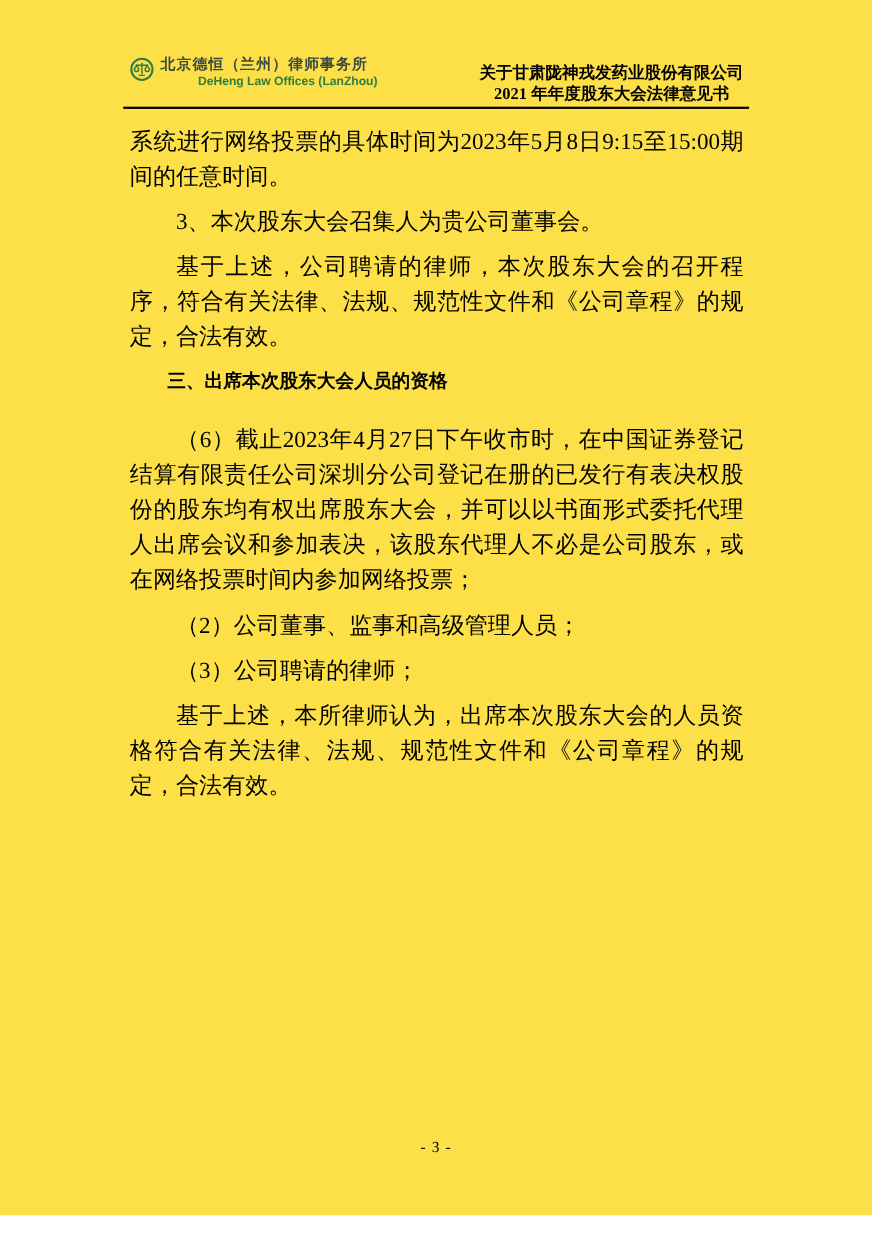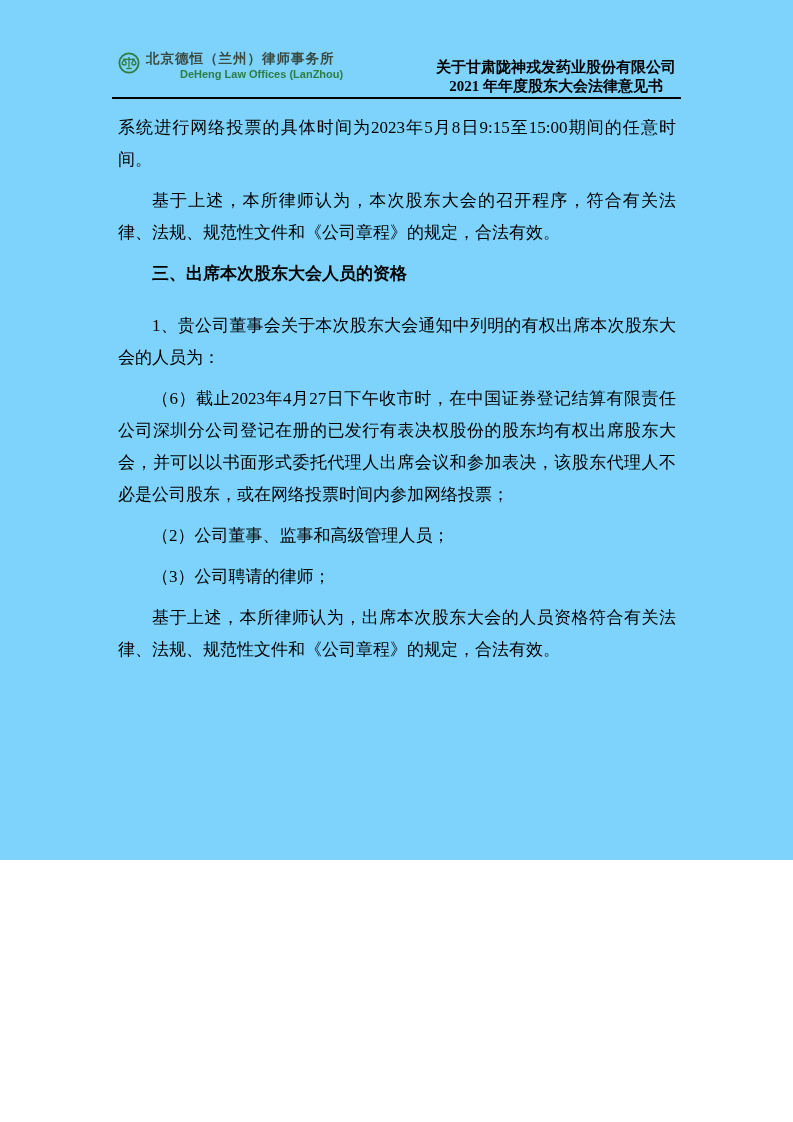--- a/index.html
+++ b/index.html
@@ -3,22 +3,22 @@
 <meta charset="utf-8">
 <style>
   html, body {
     margin: 0;
     padding: 0;
     background: #ffffff;
   }
   .page {
     position: relative;
     width: 793px;
-    height: 860px;
-    background: #7dd3fc;
+    height: 1105px;
+    background: #fde047;
     color: #000000;
     font-family: "Liberation Serif", "DejaVu Serif", serif;
     overflow: hidden;
   }
   
   .header {
     position: absolute;
     left: 118px;
     right: 117px;
     top: 50px;
@@ -73,21 +73,21 @@
   }
   
   .content {
     position: absolute;
     left: 118px;
     right: 117px;
     top: 112px;
   }
   .para {
     margin: 0 0 9px 0;
-    font-size: 17px;
+    font-size: 21px;
     line-height: 32px;
     text-align: justify;
     text-justify: inter-ideograph;
     text-indent: 2em;
     word-break: break-all;
   }
   .para.continuation {
     text-indent: 0;
   }
   .para.heading {
@@ -135,23 +135,23 @@
     <div class="doc-title">
       <div>关于甘肃陇神戎发药业股份有限公司</div>
       <div>2021 年年度股东大会法律意见书</div>
     </div>
   </div>
 
   <div class="header-rule"></div>
 
   <div class="content">
       <p class="para continuation">系统进行网络投票的具体时间为2023年5月8日9:15至15:00期间的任意时间。</p>
-      <p class="para para">基于上述，本所律师认为，本次股东大会的召开程序，符合有关法律、法规、规范性文件和《公司章程》的规定，合法有效。</p>
+      <p class="para para">3、本次股东大会召集人为贵公司董事会。</p>
+      <p class="para para">基于上述，公司聘请的律师，本次股东大会的召开程序，符合有关法律、法规、规范性文件和《公司章程》的规定，合法有效。</p>
       <p class="para heading">三、出席本次股东大会人员的资格</p>
-      <p class="para para">1、贵公司董事会关于本次股东大会通知中列明的有权出席本次股东大会的人员为：</p>
       <p class="para para">（6）截止2023年4月27日下午收市时，在中国证券登记结算有限责任公司深圳分公司登记在册的已发行有表决权股份的股东均有权出席股东大会，并可以以书面形式委托代理人出席会议和参加表决，该股东代理人不必是公司股东，或在网络投票时间内参加网络投票；</p>
       <p class="para para">（2）公司董事、监事和高级管理人员；</p>
       <p class="para para">（3）公司聘请的律师；</p>
       <p class="para para">基于上述，本所律师认为，出席本次股东大会的人员资格符合有关法律、法规、规范性文件和《公司章程》的规定，合法有效。</p>
     </div>
 
   <div class="footer">- 3 -</div>
 
 </div>
 

